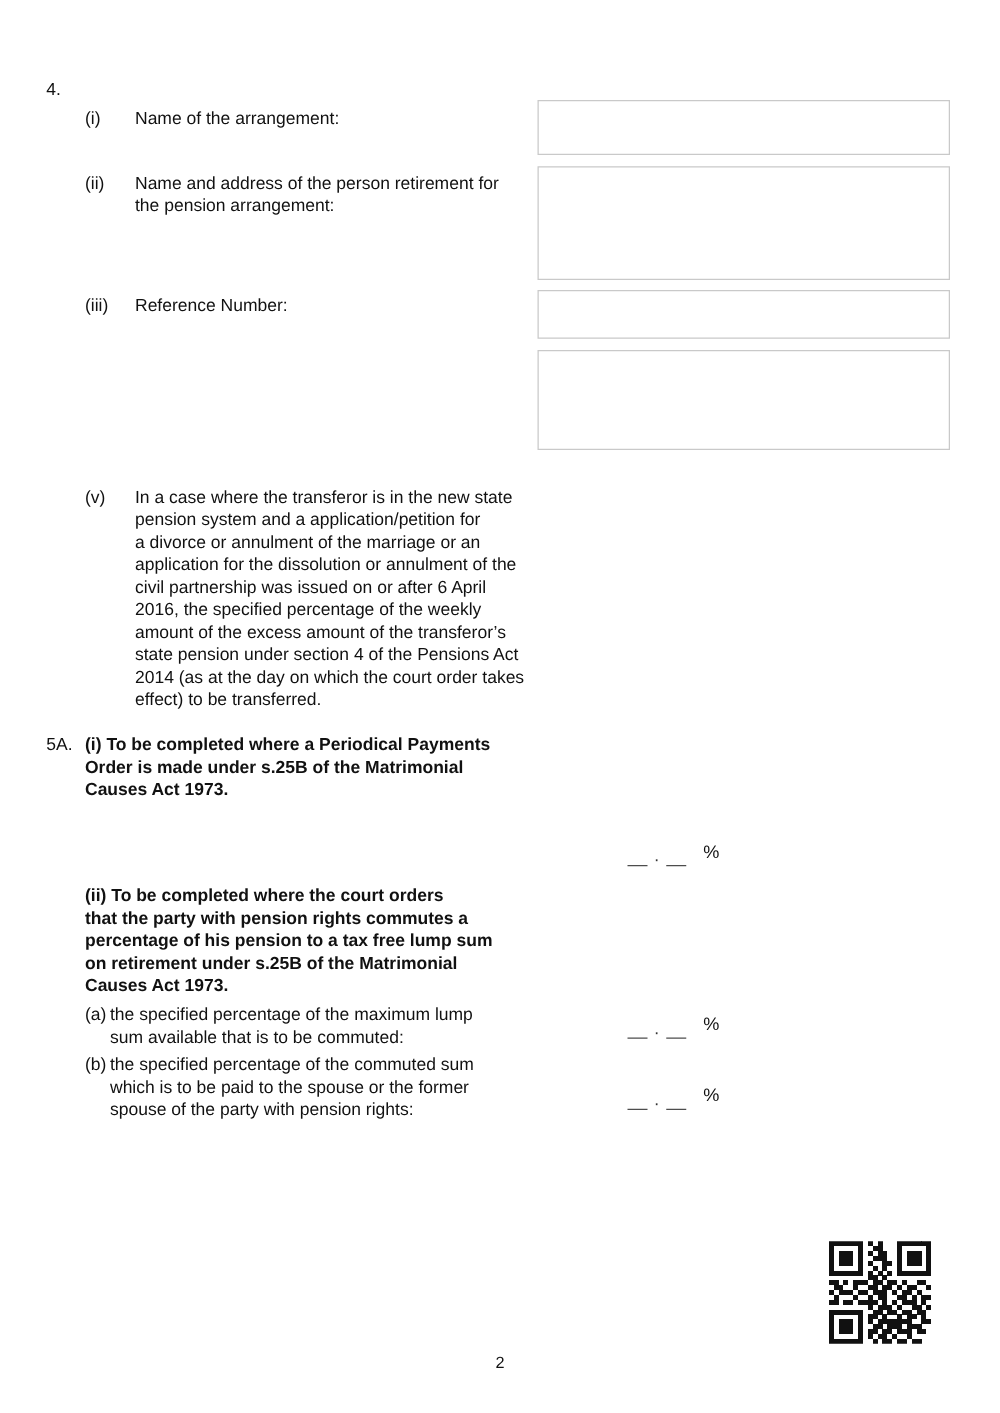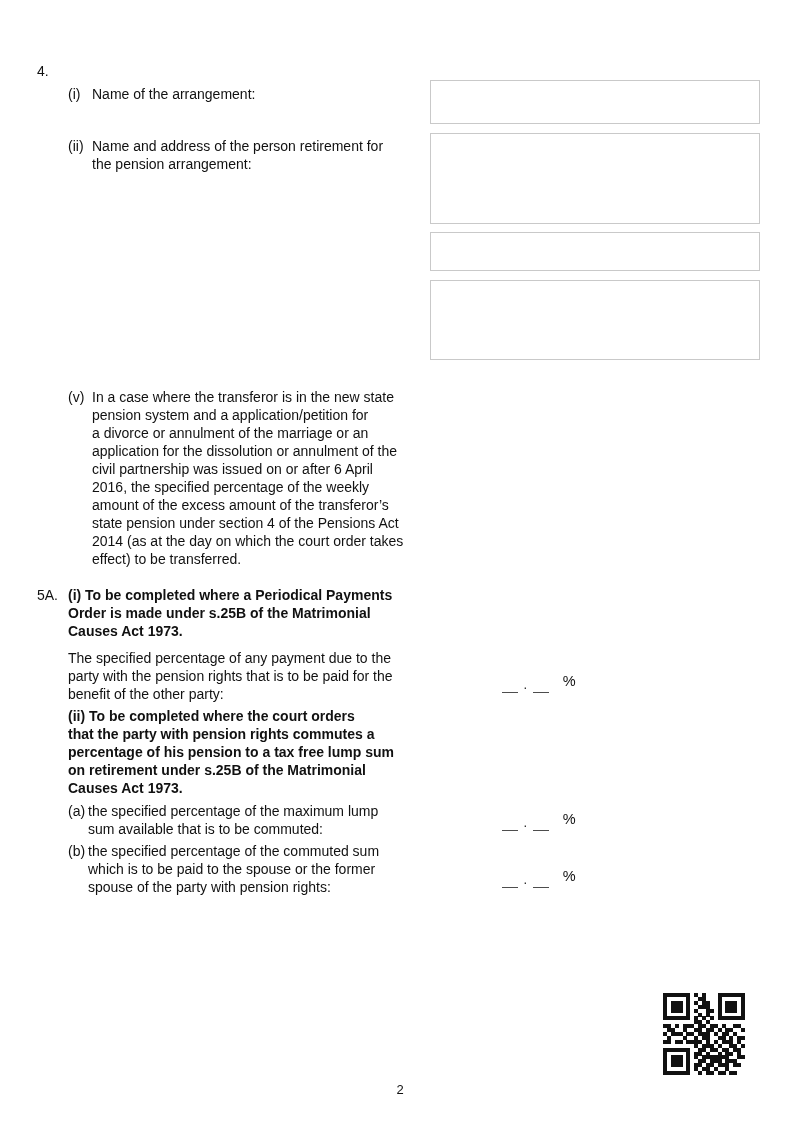--- a/index.html
+++ b/index.html
@@ -38,21 +38,21 @@
     top: 0;
     font-size: 14px;
     line-height: 18px;
   }
   .hang .body {
     display: block;
     font-size: 14px;
     line-height: 18px;
     white-space: pre-line;
   }
-  .indent-24 .body { margin-left: 24px; }
+  .indent-24 .body { margin-left: 40px; }
   .indent-18 .body { margin-left: 20px; }
   .input-box {
     position: absolute;
     background: #ffffff;
     border: 1.5px solid #c9c9c9;
     box-sizing: border-box;
   }
   .pct-field {
     position: absolute;
     height: 20px;
@@ -109,20 +109,24 @@
   </div>
   <div class="input-box" style="left:430px; top:80px; width:330px; height:44px;"></div>
 
   <div class="hang indent-24" style="left:68px; top:137px;">
     <span class="prefix">(ii)</span>
     <span class="body">Name and address of the person retirement for
 the pension arrangement:</span>
   </div>
   <div class="input-box" style="left:430px; top:133px; width:330px; height:91px;"></div>
 
+  <div class="hang indent-24" style="left:68px; top:235px;">
+    <span class="prefix">(iii)</span>
+    <span class="body">Reference Number:</span>
+  </div>
   <div class="input-box" style="left:430px; top:232px; width:330px; height:39px;"></div>
 
   <div class="input-box" style="left:430px; top:280px; width:330px; height:80px;"></div>
 
   <div class="hang indent-24" style="left:68px; top:388px;">
     <span class="prefix">(v)</span>
     <span class="body">In a case where the transferor is in the new state
 pension system and a application/petition for
 a divorce or annulment of the marriage or an
 application for the dissolution or annulment of the
@@ -132,23 +136,20 @@
 state pension under section 4 of the Pensions Act
 2014 (as at the day on which the court order takes
 effect) to be transferred.</span>
   </div>
 
   <div class="txt" style="left:37px; top:586px;">5A.</div>
   <div class="txt multiline bold" style="left:68px; top:586px; width:380px;">(i) To be completed where a Periodical Payments
 Order is made under s.25B of the Matrimonial
 Causes Act 1973.</div>
 
-  <div class="txt multiline" style="left:68px; top:649px; width:380px;">The specified percentage of any payment due to the
-party with the pension rights that is to be paid for the
-benefit of the other party:</div>
 
   <div class="pct-field" style="left:502px; top:679px;">
     <span class="pct-blank"></span><span class="pct-dot">·</span><span class="pct-blank"></span><span class="pct-sign">%</span>
   </div>
 
   <div class="txt multiline bold" style="left:68px; top:707px; width:390px;">(ii) To be completed where the court orders
 that the party with pension rights commutes a
 percentage of his pension to a tax free lump sum
 on retirement under s.25B of the Matrimonial
 Causes Act 1973.</div>

